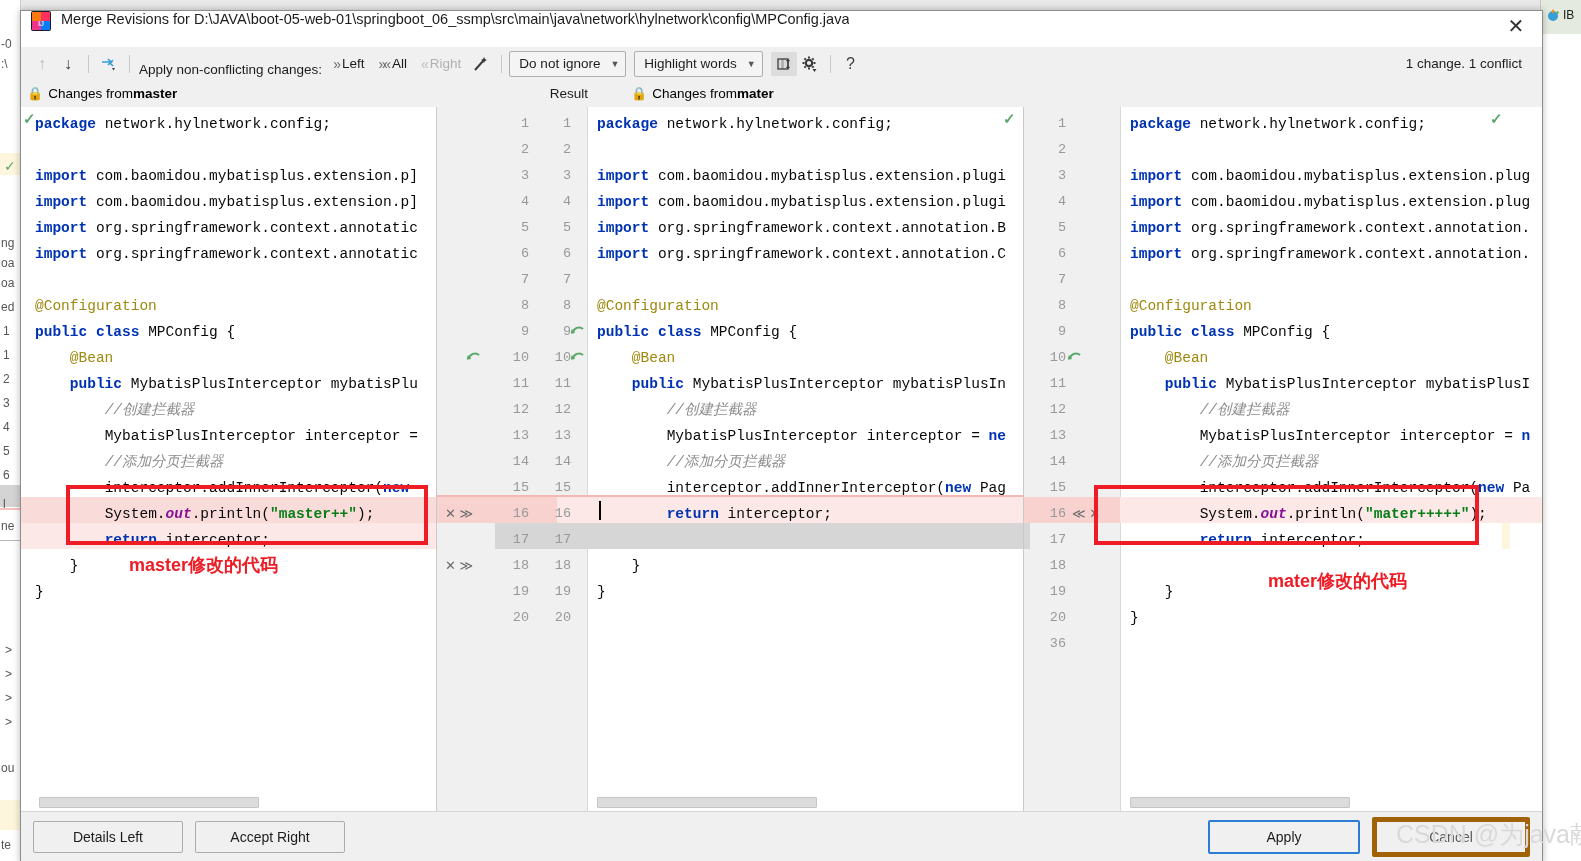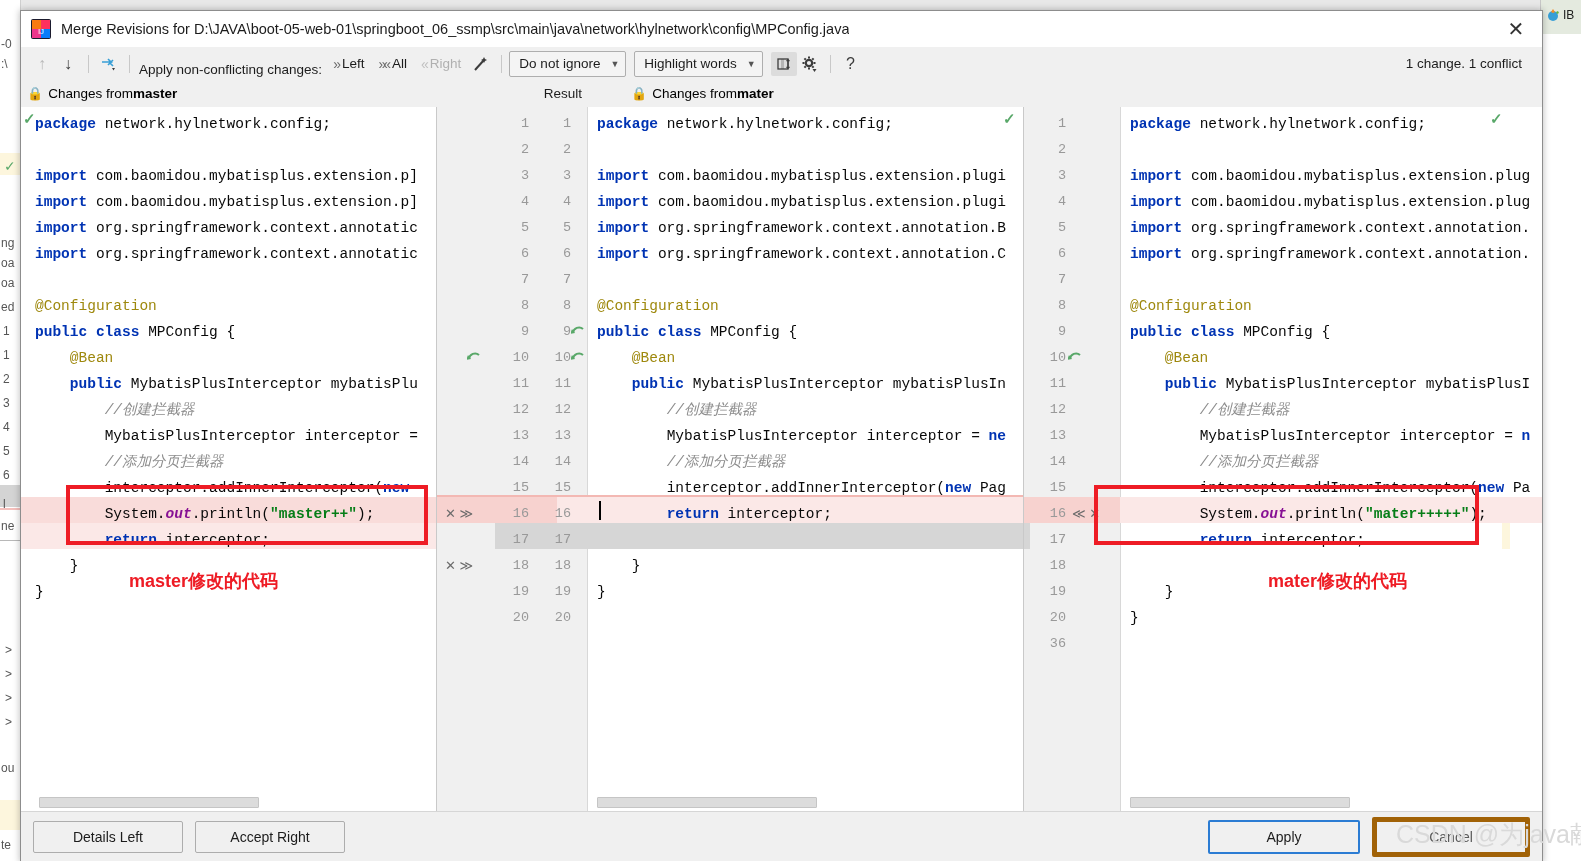--- a/index.html
+++ b/index.html
@@ -27,21 +27,21 @@
   #ide-bg .bg-pinkline{position:absolute;background:#f5c0bd;height:2px;}
 
   
   #merge-dialog{
     position:absolute;left:20px;top:10px;width:1521px;height:851px;
     background:#f0f0f0;border:1px solid #8d8d8d;
     box-shadow:0 0 7px rgba(0,0,0,.28);
     display:flex;flex-direction:column;
   }
   
-  .titlebar{height:36px;background:#ffffff;display:flex;align-items:center;padding:0 4px 0 10px;flex:none;}
+  .titlebar{height:36px;background:#ffffff;display:flex;align-items:flex-start;padding:0 4px 0 10px;flex:none;}
   .title-icon{width:20px;height:20px;flex:none;margin-right:10px;position:relative;}
   .title-text{font-size:14.5px;color:#1c1c1c;white-space:nowrap;overflow:hidden;}
   .title-spacer{flex:1;}
   .title-close{width:44px;height:30px;display:flex;align-items:center;justify-content:center;font-size:20px;color:#333;cursor:pointer;}
 
   
   .toolbar{height:33px;background:#f0f0f0;display:flex;align-items:center;padding:0 8px;flex:none;gap:0px;}
   .tb-icon{width:26px;height:24px;display:flex;align-items:center;justify-content:center;color:#3c3c3c;font-size:16px;cursor:pointer;}
   .tb-icon.dim{color:#b9b9b9;}
   .tb-sep{width:1px;height:18px;background:#c8c8c8;margin:0 7px;}
@@ -58,21 +58,21 @@
   .combo .caret{margin-left:10px;font-size:9px;color:#555;}
   .tb-toggle{width:26px;height:24px;display:flex;align-items:center;justify-content:center;background:#dcdcdc;border-radius:2px;cursor:pointer;}
   .tb-right{margin-left:auto;font-size:13.5px;color:#1c1c1c;padding-right:12px;white-space:nowrap;}
 
   
   .headerrow{height:27px;display:flex;align-items:center;flex:none;background:#f0f0f0;font-size:13.5px;}
   .hdr-left{width:420px;display:flex;align-items:center;padding-left:6px;}
   .hdr-lock{font-size:13px;margin-right:5px;color:#4a4a4a;}
   .hdr-mid{width:170px;display:flex;align-items:center;justify-content:flex-start;}
   .hdr-link{color:#2470b3;cursor:pointer;margin-top:38px;}
-  .hdr-result{margin-left:18px;color:#1c1c1c;}
+  .hdr-result{margin-left:24px;color:#1c1c1c;}
   .hdr-right{flex:1;display:flex;align-items:center;padding-left:14px;}
   .hdr-right .spacer{flex:1;}
   .hdr-right .hdr-link{padding-right:10px;}
   .bold{font-weight:bold;}
 
   
   .editors{flex:1;display:flex;background:#fff;position:relative;overflow:hidden;}
   .pane{position:relative;background:#fff;overflow:hidden;}
   .pane-left{width:415px;border-right:1px solid #c9c9c9;}
   .pane-mid{width:586px;border-right:1px solid #c9c9c9;}
@@ -288,21 +288,21 @@
   <div class="editors">
 
     <div class="pane pane-left">
       <div class="rowhl hl-word-green" style="left: 253px; top: 393px; width: 58px; height: 20px; z-index: 0;"></div>
         <div class="rowhl hl-conflict" style="top:390px;"></div>
       <div class="rowhl hl-conflict" style="top:416px;"></div>
       <div class="rowhl hl-conflict-strong" style="top:390px;left:0;width:100%;opacity:.55;"></div>
       <div class="code" id="left-code" style="left:14px;top:4px;"><div class="cl" style="top: 0px;"><span class="kw">package</span> <span class="pl">network.hylnetwork.config;</span></div><div class="cl" style="top: 26px;"></div><div class="cl" style="top: 52px;"><span class="kw">import</span> <span class="pl">com.baomidou.mybatisplus.extension.p]</span></div><div class="cl" style="top: 78px;"><span class="kw">import</span> <span class="pl">com.baomidou.mybatisplus.extension.p]</span></div><div class="cl" style="top: 104px;"><span class="kw">import</span> <span class="pl">org.springframework.context.annotatic</span></div><div class="cl" style="top: 130px;"><span class="kw">import</span> <span class="pl">org.springframework.context.annotatic</span></div><div class="cl" style="top: 156px;"></div><div class="cl" style="top: 182px;"><span class="ann">@Configuration</span></div><div class="cl" style="top: 208px;"><span class="kw">public class</span> <span class="pl">MPConfig {</span></div><div class="cl" style="top: 234px;">    <span class="ann">@Bean</span></div><div class="cl" style="top: 260px;">    <span class="kw">public</span> <span class="pl">MybatisPlusInterceptor mybatisPlu</span></div><div class="cl" style="top: 286px;">        <span class="cmt">//创建拦截器</span></div><div class="cl" style="top: 312px;">        <span class="pl">MybatisPlusInterceptor interceptor =</span></div><div class="cl" style="top: 338px;">        <span class="cmt">//添加分页拦截器</span></div><div class="cl" style="top: 364px;">        <span class="pl">interceptor.addInnerInterceptor(</span><span class="kw">new</span></div><div class="cl" style="top: 390px;">        <span class="pl">System.</span><span class="fld">out</span><span class="pl">.println(</span><span class="str">"master++"</span><span class="pl">);</span></div><div class="cl" style="top: 416px;">        <span class="kw">return</span> <span class="pl">interceptor;</span></div><div class="cl" style="top: 442px;">    <span class="pl">}</span></div><div class="cl" style="top: 468px;"><span class="pl">}</span></div></div>
       <div class="checkmark" style="left:2px;top:3px;">✓</div>
       <div class="redbox" style="left:45px;top:378px;width:362px;height:60px;"></div>
-      <div class="redlabel" style="left:108px;top:462px;">master修改的代码</div>
+      <div class="redlabel" style="left:108px;top:446px;">master修改的代码</div>
       <div class="hscroll" style="left:18px;width:218px;"></div>
     </div>
 
     <div class="pane pane-mid">
       <div class="gutter" style="left:0;width:150px;"></div>
       <div style="position:absolute;left:150px;top:0;bottom:0;width:1px;background:#d8d8d8;"></div>
 
       <div class="rowhl hl-conflict" style="top:390px;left:0;width:100%;"></div>
       <div class="rowhl hl-conflict-strong" style="top:390px;left:0;width:120px;"></div>
       <div class="rowhl hl-gray" style="top:416px;left:58px;width:100%;"></div>

